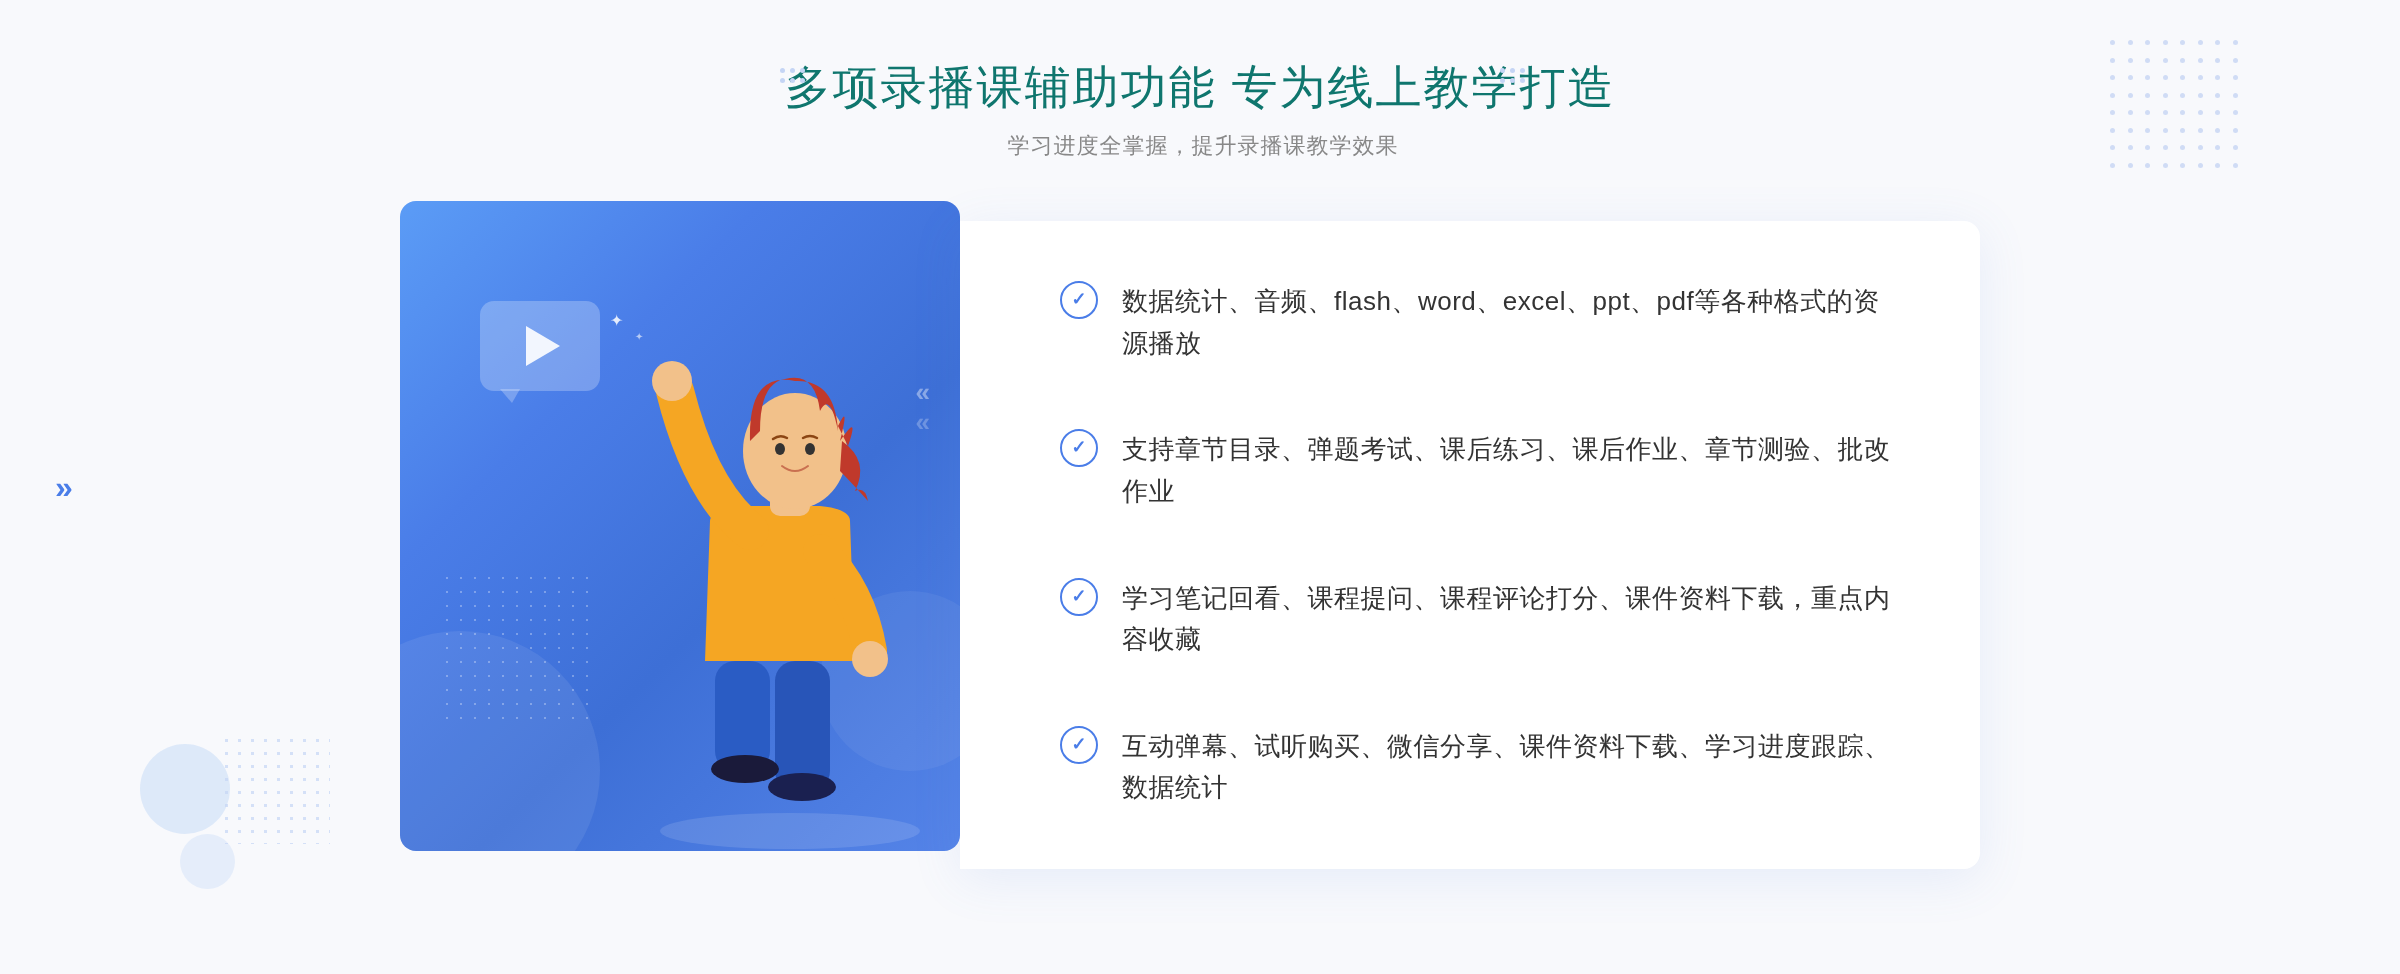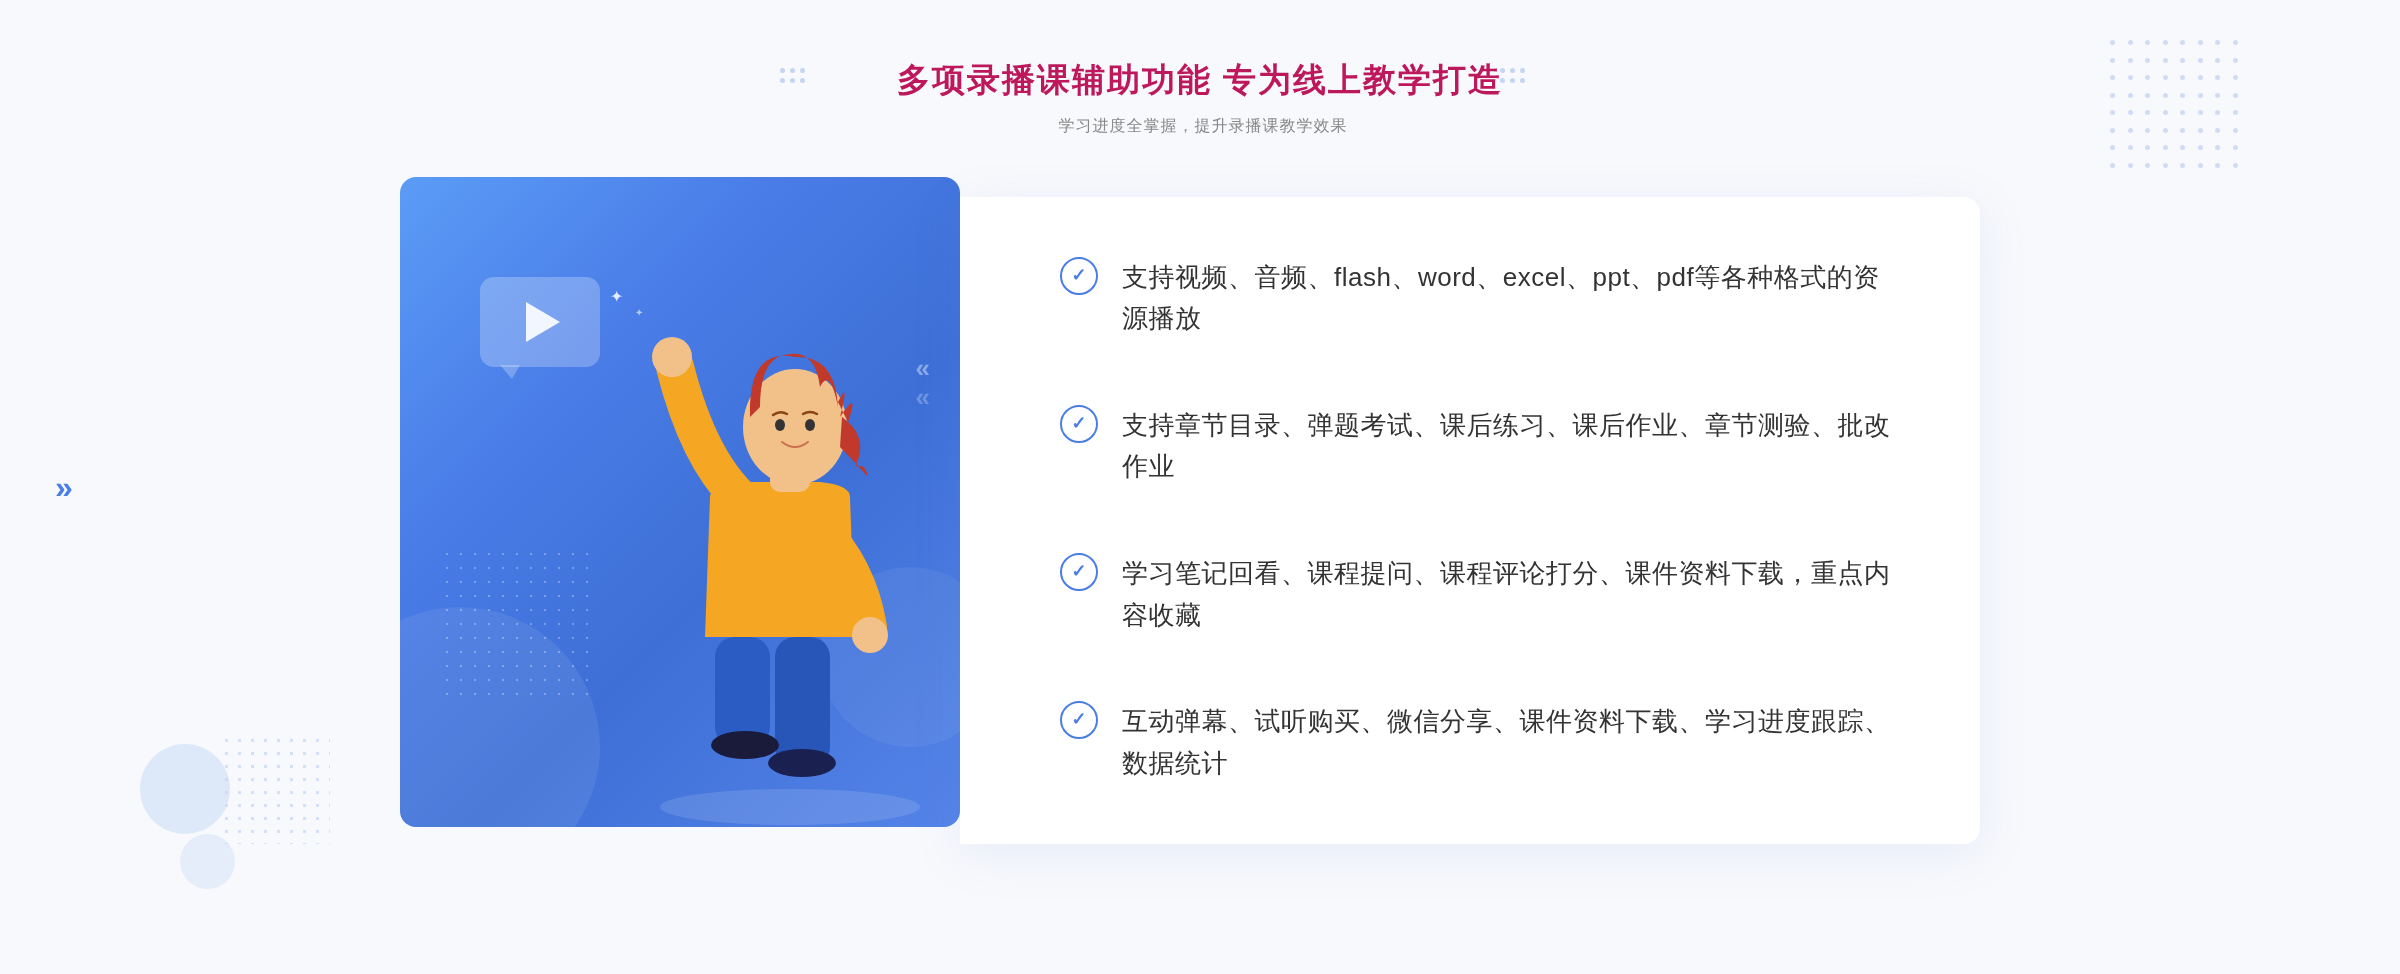--- a/index.html
+++ b/index.html
@@ -63,29 +63,29 @@
     }
 
     .dot {
       width: 5px;
       height: 5px;
       background: #c5d5f5;
       border-radius: 50%;
     }
 
     .main-title {
-      font-size: 33px;
-      font-weight: bold;
-      color: #be185d;
+      font-size: 46px;
+      font-weight: normal;
+      color: #0f766e;
       letter-spacing: 2px;
       line-height: 1.2;
     }
 
     .sub-title {
-      font-size: 16px;
+      font-size: 22px;
       color: #888;
       margin-top: 16px;
       letter-spacing: 1px;
       margin-left: 6px;
     }
 
     
     .main-content {
       width: 1600px;
       display: flex;
@@ -460,21 +460,21 @@
         </div>
       </div>
     </div>
 
     <div class="right-panel">
 
       <div class="feature-item">
         <div class="check-circle">
           <span class="check-mark">✓</span>
         </div>
-        <span class="feature-text">支持视频、音频、flash、word、excel、ppt、pdf等各种格式的资源播放</span>
+        <span class="feature-text">数据统计、音频、flash、word、excel、ppt、pdf等各种格式的资源播放</span>
       </div>
 
       <div class="feature-item">
         <div class="check-circle">
           <span class="check-mark">✓</span>
         </div>
         <span class="feature-text">支持章节目录、弹题考试、课后练习、课后作业、章节测验、批改作业</span>
       </div>
 
       <div class="feature-item">

